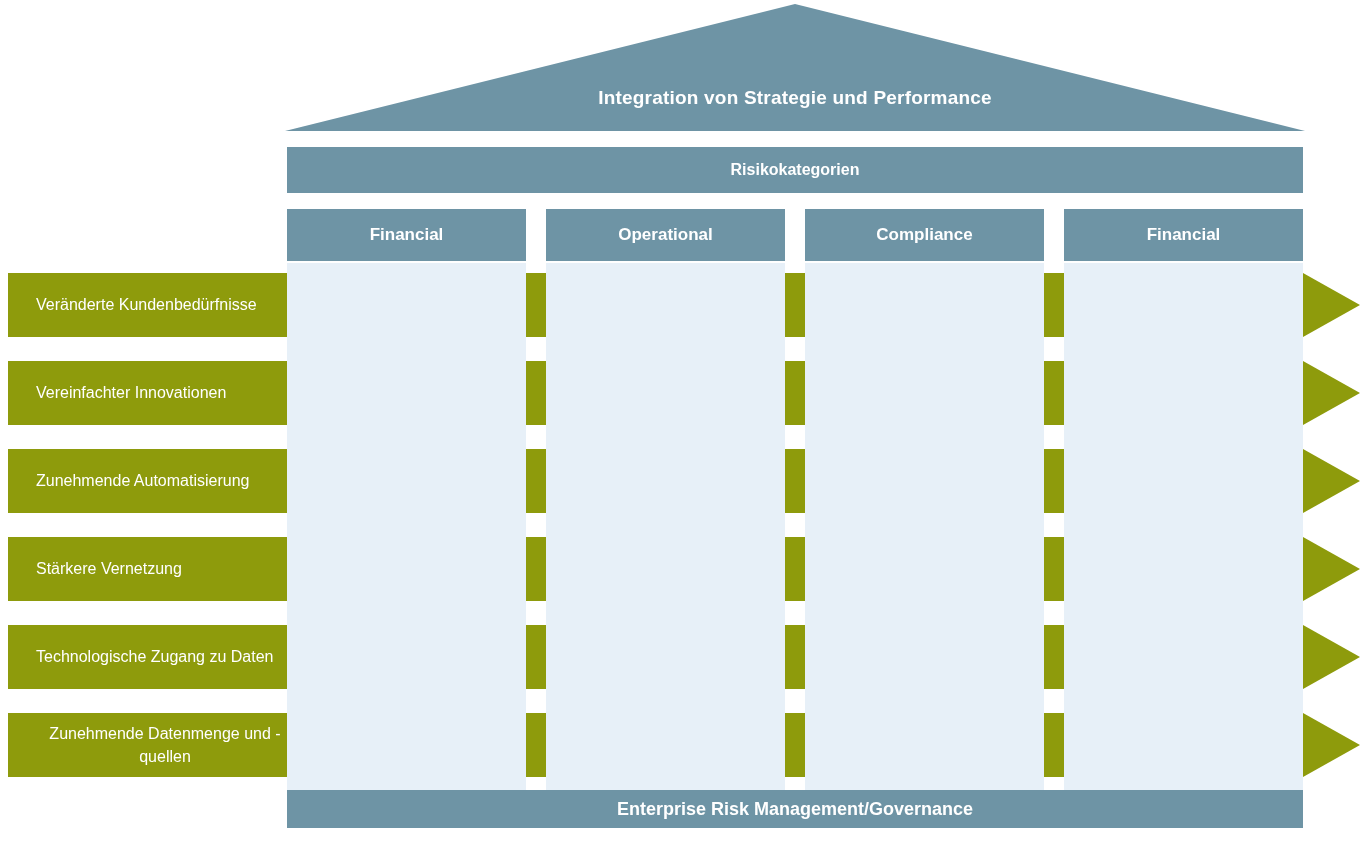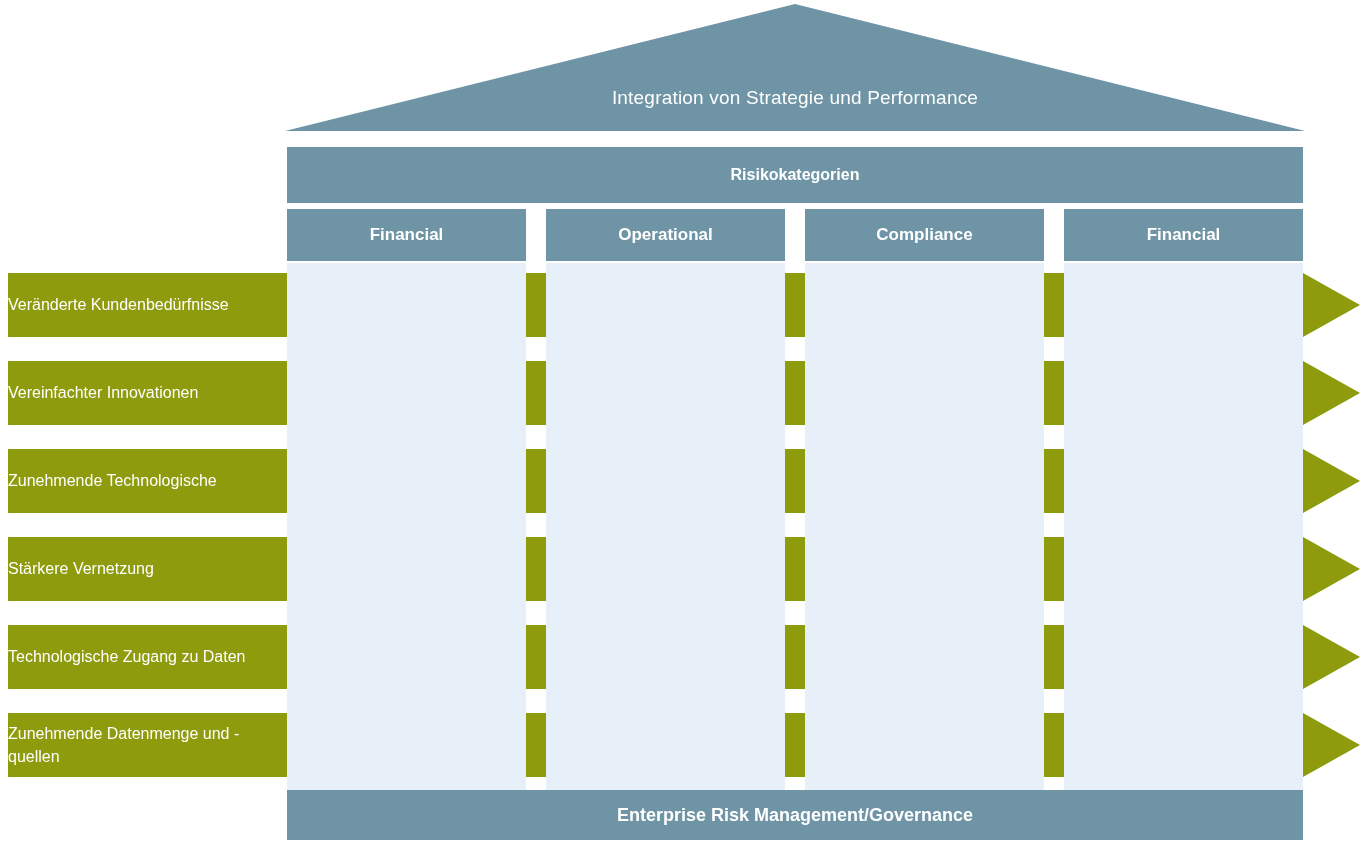--- a/index.html
+++ b/index.html
@@ -24,40 +24,40 @@
     height: 127px;
     background: var(--blue, #6e94a5);
     clip-path: polygon(50% 0, 100% 100%, 0 100%);
     display: flex;
     align-items: flex-end;
     justify-content: center;
   }
   .roof-text {
     color: var(--text, #ffffff);
     font-size: 19px;
-    font-weight: normal;
+    font-weight: bold;
     padding-bottom: 22px;
     letter-spacing: 0.2px;
     white-space: nowrap;
   }
   
   .bar {
     position: absolute;
     left: 287px;
     width: 1016px;
     background: var(--blue, #6e94a5);
     color: var(--text, #ffffff);
     display: flex;
     align-items: center;
     justify-content: center;
     font-weight: bold;
     z-index: 3;
   }
-  .risk-bar  { top: 147px; height: 56px; font-size: 16px; }
-  .footer-bar{ top: 790px; height: 50px; font-size: 18px; }
+  .risk-bar  { top: 147px; height: 46px; font-size: 16px; }
+  .footer-bar{ top: 790px; height: 38px; font-size: 18px; }
   
   .col-header {
     position: absolute;
     top: 209px;
     width: 239px;
     height: 52px;
     background: var(--blue, #6e94a5);
     color: var(--text, #ffffff);
     display: flex;
     align-items: center;
@@ -84,22 +84,23 @@
     background: var(--olive, #8e9b0c);
     clip-path: polygon(0 0, calc(100% - 57px) 0, 100% 50%, calc(100% - 57px) 100%, 0 100%);
     z-index: 1;
     display: flex;
     align-items: center;
   }
   .arrow-label {
     color: var(--text, #ffffff);
     font-size: 16px;
     line-height: 1.45;
-    padding-left: 0;
+    padding-left: 28px;
     max-width: 258px;
+    text-align: center;
   }
 </style>
 </head>
 <body>
 
 <div class="stage">
 
   <div class="roof">
     <div class="roof-text">Integration von Strategie und Performance</div>
   </div>
@@ -121,21 +122,21 @@
     <span>Financial</span>
   </div>
 
   <div class="arrow" style="top:273px">
     <span class="arrow-label">Veränderte Kundenbedürfnisse</span>
   </div>
   <div class="arrow" style="top:361px">
     <span class="arrow-label">Vereinfachter Innovationen</span>
   </div>
   <div class="arrow" style="top:449px">
-    <span class="arrow-label">Zunehmende Technologische</span>
+    <span class="arrow-label">Zunehmende Automatisierung</span>
   </div>
   <div class="arrow" style="top:537px">
     <span class="arrow-label">Stärkere Vernetzung</span>
   </div>
   <div class="arrow" style="top:625px">
     <span class="arrow-label">Technologische Zugang zu Daten</span>
   </div>
   <div class="arrow" style="top:713px">
     <span class="arrow-label">Zunehmende Datenmenge und -quellen</span>
   </div>

